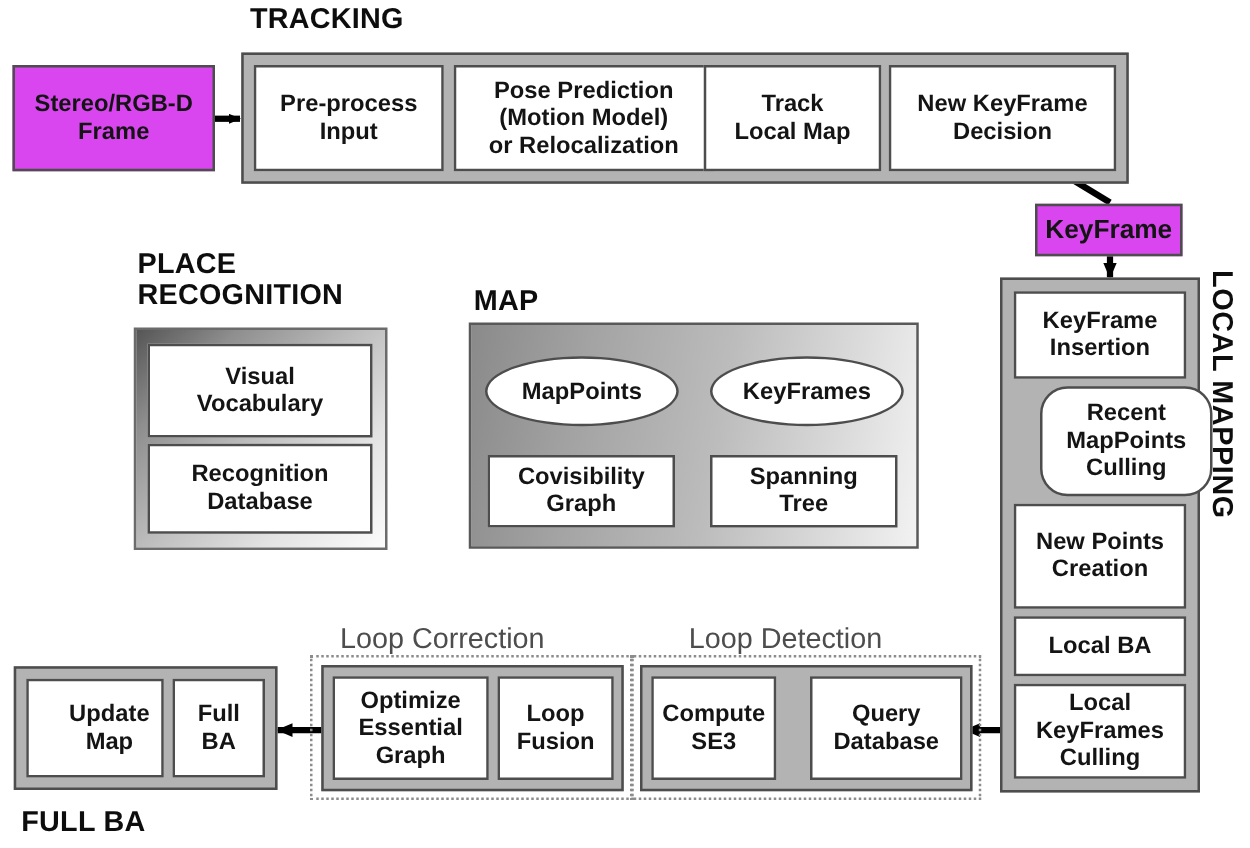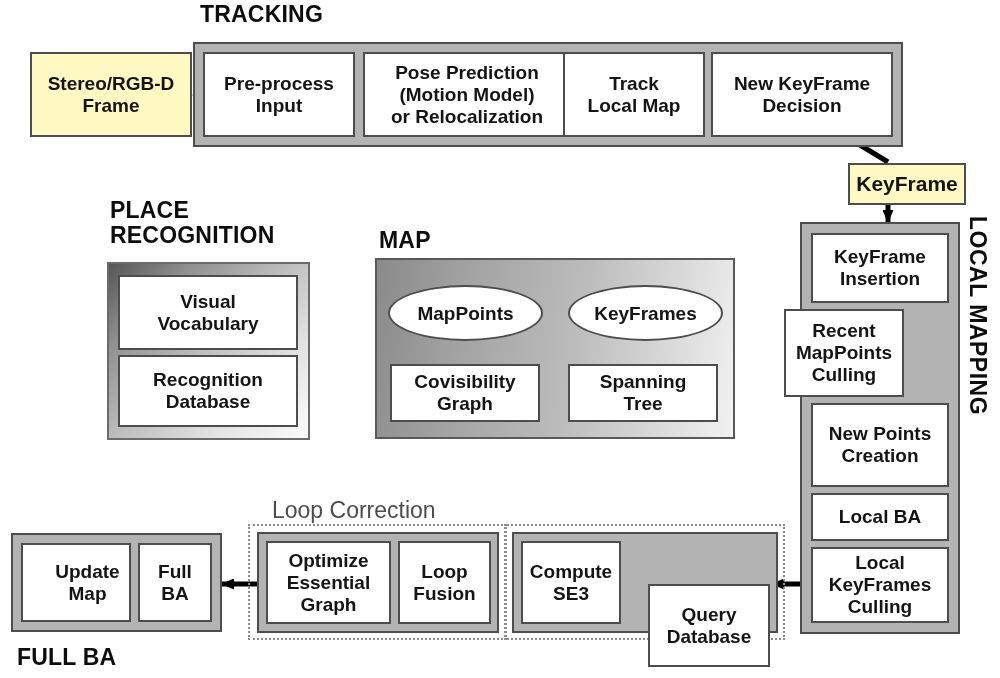--- a/index.html
+++ b/index.html
@@ -73,22 +73,21 @@
     justify-content: center;
     text-align: center;
     font-weight: bold;
     font-size: 19px;
     color: #141414;
     line-height: 22px;
     white-space: pre-line;
     padding: 0 3px;
   }
   .node.gray {
-    background: #fef9c3;
-    margin-left: 20px;
+    background: #d946ef;
   }
   .ellipse {
     background: #ffffff;
     border: 2px solid #4d4d4d;
     border-radius: 50%;
     display: flex;
     align-items: center;
     justify-content: center;
     text-align: center;
     font-weight: bold;
@@ -155,21 +154,21 @@
 
   <div class="abs node gray" style="left:828px; top:163px; width:118px; height:42px; font-size:21px;">KeyFrame</div>
 
   <div class="abs group-box" style="left:800px; top:222px; width:160px; height:412px;"></div>
 
   <div class="abs vert-title" style="left:966px; top:216px; height:250px;">LOCAL MAPPING</div>
 
   <div class="abs node" style="left:811px; top:233px; width:138px; height:70px;">KeyFrame
 Insertion</div>
 
-  <div class="abs node" style="left:784px; top:309px; width:120px; height:88px;">Recent
+  <div class="abs node" style="left:832px; top:309px; width:138px; height:88px;border-radius:22px;">Recent
 MapPoints
 Culling</div>
 
   <div class="abs node" style="left:811px; top:403px; width:138px; height:84px;">New Points
 Creation</div>
 
   <div class="abs node" style="left:811px; top:493px; width:138px; height:48px;">Local BA</div>
 
   <div class="abs node" style="left:811px; top:547px; width:138px; height:76px;">Local
 KeyFrames
@@ -216,25 +215,26 @@
 
   <div class="abs group-box" style="left:257px; top:532px; width:242px; height:101px;"></div>
 
   <div class="abs node" style="left:266px; top:541px; width:125px; height:83px;">Optimize
 Essential
 Graph</div>
 
   <div class="abs node" style="left:398px; top:541px; width:93px; height:83px;">Loop
 Fusion</div>
 
+  <div class="abs sub-title" style="left:551px; top:497px;">Loop Detection</div>
 
   <div class="abs dashed-box" style="left:504px; top:524px; width:281px; height:116px;"></div>
 
   <div class="abs group-box" style="left:512px; top:532px; width:266px; height:101px;"></div>
 
   <div class="abs node" style="left:521px; top:541px; width:100px; height:83px;">Compute
 SE3</div>
 
-  <div class="abs node" style="left:648px; top:541px; width:122px; height:83px;margin-top:43px;">Query
+  <div class="abs node" style="left:648px; top:541px; width:122px; height:83px;">Query
 Database</div>
 
 
 </div>
 
 </body></html>

